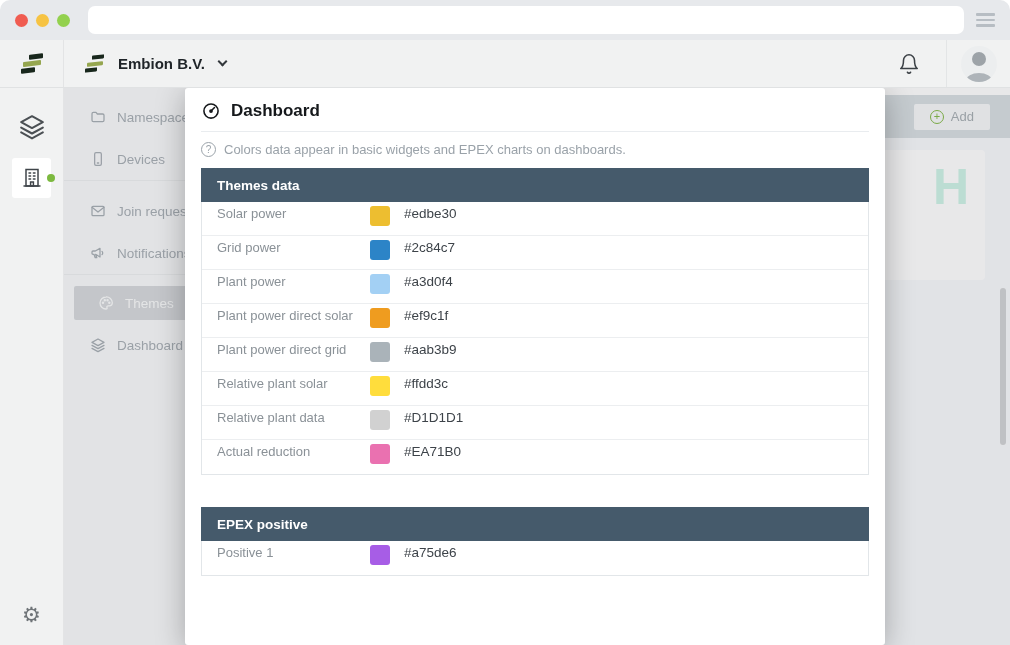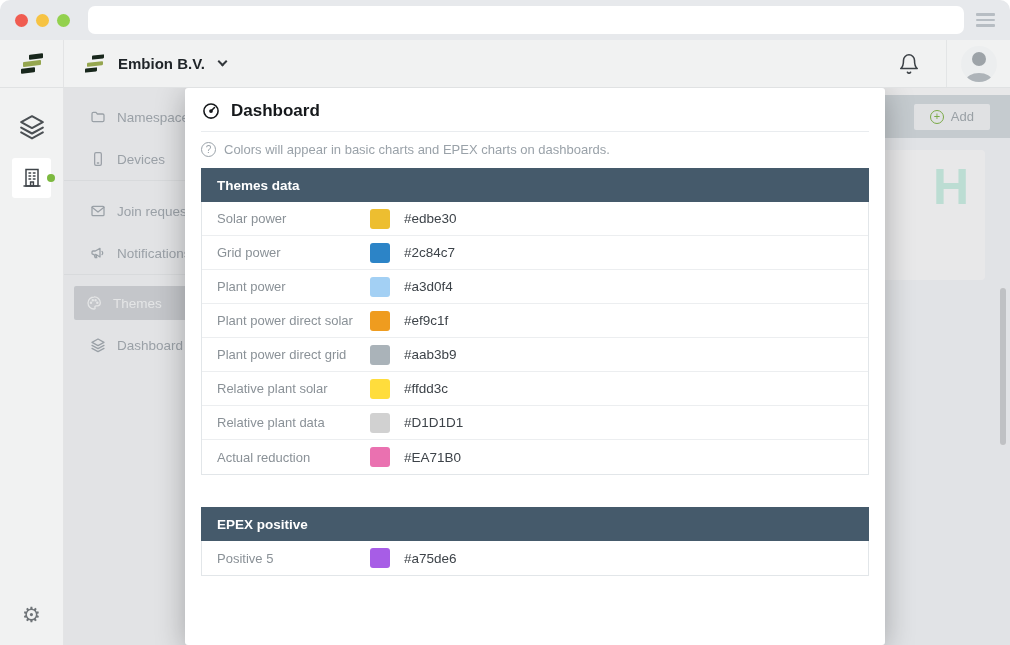--- a/index.html
+++ b/index.html
@@ -57,21 +57,21 @@
   .rail-spacer { flex:1; }
   .gear { margin-bottom:20px; font-size:21px; color:#6f7478; cursor:pointer; line-height:1; }
 
   
   .workspace { flex:1; position:relative; display:flex; overflow:hidden; background:#f8fafc; }
 
   .sidebar { width:230px; flex:0 0 230px; background:#f9fafb; padding-top:8px; }
   .side-item { height:42px; display:flex; align-items:center; gap:11px; padding:0 10px 0 26px;
                color:#a9b0b6; font-size:13.5px; cursor:pointer; }
   .side-item svg { flex:0 0 16px; }
-  .side-item.active { height:34px; margin:4px 0 4px 10px; padding-left:12px; border-radius:2px;
+  .side-item.active { height:34px; margin:4px 0 4px 10px; padding-left:24px; border-radius:2px;
                background:#d7dadd; color:#fbfcfc; }
   .side-gap { border-top:1px solid #eef0f1; }
   .g1 { height:10px; } .g2 { height:8px; }
   .side-label { white-space:nowrap; overflow:hidden; }
 
   .content { flex:1; display:flex; flex-direction:column; background:#fff; }
   .toolbar { margin-top:7px; height:43px; background:#d9dfe3; display:flex; align-items:center;
              justify-content:flex-end; padding-right:20px; flex:0 0 43px; }
   .add-btn { height:26px; background:#f7f8f9; border:none; border-radius:2px; color:#a8afb4;
              font-size:13px; display:flex; align-items:center; gap:7px; padding:0 16px;
@@ -94,21 +94,21 @@
   .m-head { display:flex; align-items:center; gap:10px; padding:7px 0 10px; color:#15181b; }
   .m-title { font-size:17px; font-weight:700; }
   .m-divider { border-top:1px solid #e9ecef; }
   .m-info { display:flex; align-items:center; gap:8px; color:#9aa2a9; font-size:13px; padding:10px 0 11px; }
   .q-icon { width:15px; height:15px; border:1.5px solid #9ba3aa; border-radius:50%; font-size:10px;
             display:flex; align-items:center; justify-content:center; flex:0 0 15px; }
   .section + .section { margin-top:32px; }
   .tbl-header { background:#455a6b; color:#fff; font-weight:700; font-size:13.5px;
                 height:34px; display:flex; align-items:center; padding:0 16px; }
   .tbl { border:1px solid #e2e6e9; border-top:none; }
-  .tbl-row { height:34px; display:flex; align-items:center; padding:16px 15px;
+  .tbl-row { height:34px; display:flex; padding:4px 15px;
              border-bottom:1px solid #eceef0; background:#fff; cursor:pointer; }
   .tbl-row:last-child { border-bottom:none; }
   .tbl { border-bottom:1px solid #e2e6e9; }
   .row-label { width:153px; color:#8a9197; font-size:13px; }
   .swatch { width:20px; height:20px; border-radius:3px; margin-right:14px; flex:0 0 20px; }
   .row-hex { color:#3d4349; font-size:13.5px; }
 </style>
 </head>
 <body>
 
@@ -273,21 +273,21 @@
             <svg width="20" height="20" viewBox="0 0 24 24" fill="none" stroke="#15181b" stroke-width="1.9" stroke-linecap="round">
                 <circle cx="12" cy="12" r="8.5"></circle>
                 <path d="M12 12l4.2-4.2"></path>
                 <circle cx="12" cy="12" r="1.3" fill="#15181b"></circle>
               </svg>
             <span class="m-title">Dashboard</span>
           </div>
           <div class="m-divider"></div>
           <div class="m-info">
             <span class="q-icon">?</span>
-            <span>Colors will appear in basic charts and EPEX charts on dashboards.</span>
+            <span>Colors data appear in basic widgets and EPEX charts on dashboards.</span>
           </div>
           <div id="modal-sections">
               <div class="section">
                 <div class="tbl-header">Themes data</div>
                 <div class="tbl">
                   <div class="tbl-row">
                     <span class="row-label">Solar power</span>
                     <span class="swatch" style="background: rgb(237, 190, 48);"></span>
                     <span class="row-hex">#edbe30</span>
                   </div>
@@ -325,21 +325,21 @@
                     <span class="row-label">Actual reduction</span>
                     <span class="swatch" style="background: rgb(234, 113, 176);"></span>
                     <span class="row-hex">#EA71B0</span>
                   </div>
                 </div>
               </div>
               <div class="section">
                 <div class="tbl-header">EPEX positive</div>
                 <div class="tbl">
                   <div class="tbl-row">
-                    <span class="row-label">Positive 5</span>
+                    <span class="row-label">Positive 1</span>
                     <span class="swatch" style="background: rgb(167, 93, 230);"></span>
                     <span class="row-hex">#a75de6</span>
                   </div>
                 </div>
               </div>
             </div>
         </div>
       </div>
     </div>
   </div>

